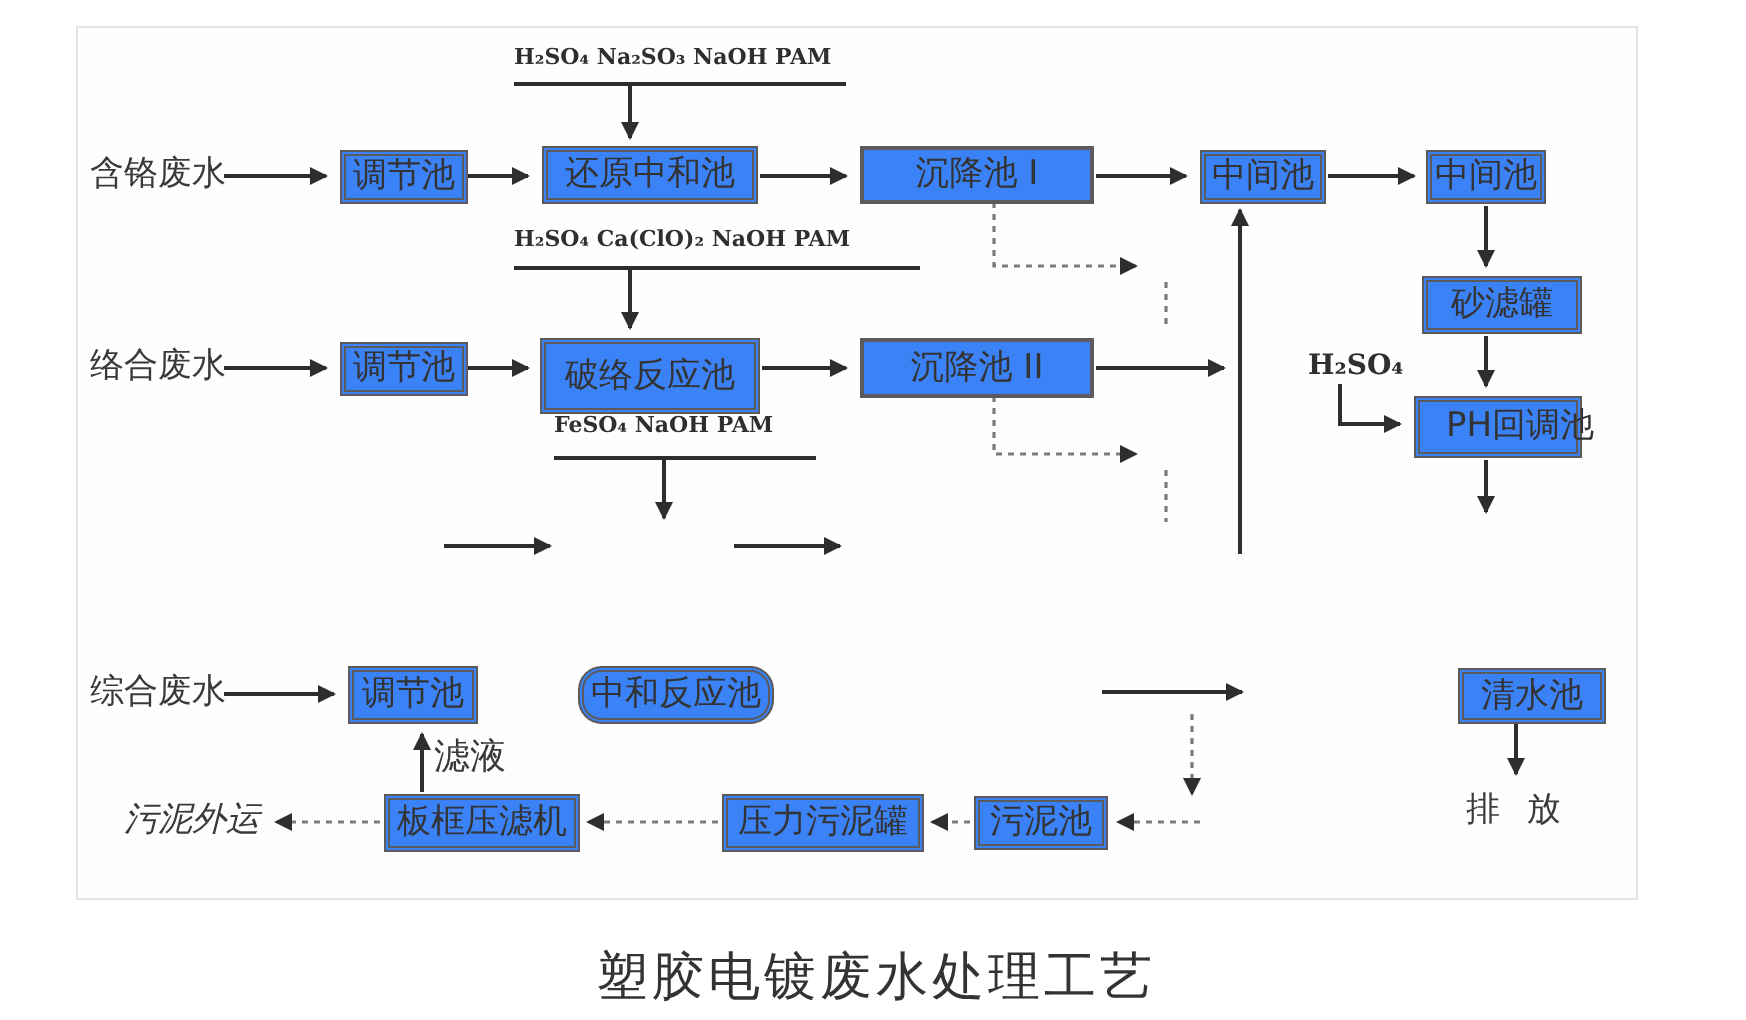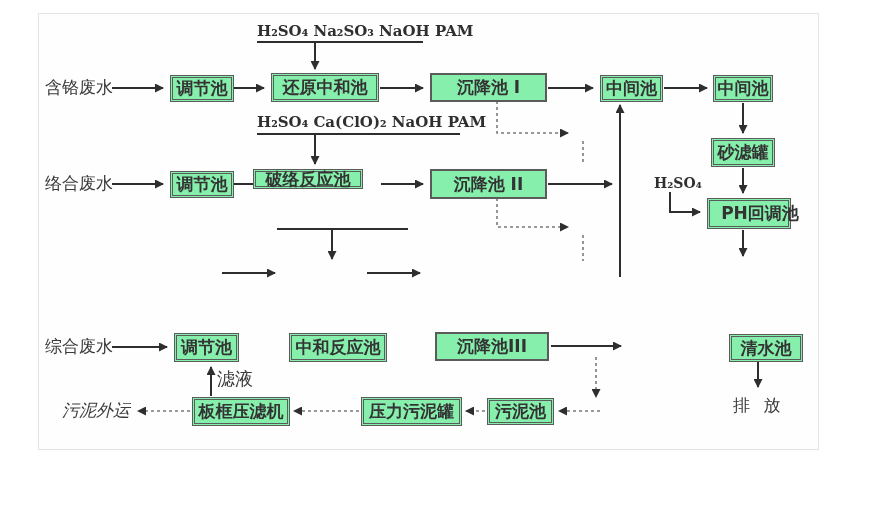--- a/index.html
+++ b/index.html
@@ -1,27 +1,27 @@
 <!DOCTYPE html>
 <html><head>
 <meta charset="utf-8">
 <style>
   html,body{margin:0;padding:0;background:#fff;}
   #stage{position:relative;width:873px;height:510px;background:#ffffff;
          font-family:"DejaVu Sans","Liberation Sans",sans-serif;color:#3a3a3a;overflow:hidden;}
   #frame{position:absolute;left:38px;top:13px;width:779px;height:435px;
          border:1px solid #e4e4e4;background:#fefefe;}
   svg.lines{position:absolute;left:0;top:0;width:873px;height:510px;pointer-events:none;}
-  .box{position:absolute;box-sizing:border-box;background:#86efac;border:3px double #5b5b5b;
+  .box{position:absolute;box-sizing:border-box;background:#3b82f6;border:3px double #5b5b5b;
        display:flex;align-items:center;justify-content:center;
-       font-size:17px;line-height:1;color:#333;white-space:nowrap;z-index:2;font-weight:bold;}
+       font-size:17px;line-height:1;color:#333;white-space:nowrap;z-index:2;}
   .box.single{border:2px solid #5b5b5b;}
   .lbl{position:absolute;font-size:17px;line-height:1;color:#3a3a3a;white-space:nowrap;z-index:2;}
   .reagent{position:absolute;font-family:"DejaVu Serif","Liberation Serif",serif;
-           font-weight:600;font-size:15px;color:#2f2f2f;white-space:nowrap;z-index:2;}
+           font-weight:600;font-size:11px;color:#2f2f2f;white-space:nowrap;z-index:2;}
   #caption{position:absolute;left:38px;top:471px;width:800px;text-align:center;
            font-size:26px;color:#333;letter-spacing:2px;z-index:2;}
 </style>
 </head>
 <body>
 
 <div id="stage">
   <div id="frame"></div>
 
   <svg class="lines" viewBox="0 0 873 510">
@@ -77,40 +77,41 @@
     <path d="M359,411 L294,411" stroke="#7a7a7a" stroke-width="1.6" stroke-dasharray="3 3" fill="none" marker-end="url(#ah)"></path>
     <path d="M190,411 L138,411" stroke="#7a7a7a" stroke-width="1.6" stroke-dasharray="3 3" fill="none" marker-end="url(#ah)"></path>
   </svg>
 
   <div class="lbl" style="left:45px;top:79px;">含铬废水</div>
   <div class="lbl" style="left:45px;top:175px;">络合废水</div>
   <div class="lbl" style="left:45px;top:338px;">综合废水</div>
 
   <div class="reagent" style="left:257px;top:22px;">H₂SO₄ Na₂SO₃ NaOH PAM</div>
   <div class="reagent" style="left:257px;top:113px;">H₂SO₄ Ca(ClO)₂ NaOH PAM</div>
+  <div class="reagent" style="left:277px;top:206px;">FeSO₄ NaOH PAM</div>
   <div class="reagent" style="left:654px;top:175px;font-size:14px;">H₂SO₄</div>
 
   <div class="box" style="left:170px;top:75px;width:64px;height:27px;">调节池</div>
   <div class="box" style="left:271px;top:73px;width:108px;height:29px;">还原中和池</div>
   <div class="box single" style="left:430px;top:73px;width:117px;height:29px;">沉降池 I</div>
   <div class="box" style="left:600px;top:75px;width:63px;height:27px;">中间池</div>
   <div class="box" style="left:713px;top:75px;width:60px;height:27px;">中间池</div>
 
   <div class="box" style="left:170px;top:171px;width:64px;height:27px;">调节池</div>
-  <div class="box" style="left:253px;top:169px;width:110px;height:20px;text-align:right;">破络反应池</div>
+  <div class="box" style="left:270px;top:169px;width:110px;height:38px;text-align:right;">破络反应池</div>
   <div class="box single" style="left:430px;top:169px;width:117px;height:30px;">沉降池 II</div>
 
-  <div class="box" style="left:711px;top:138px;width:64px;height:29px;">砂滤罐</div>
+  <div class="box" style="left:711px;top:138px;width:80px;height:29px;">砂滤罐</div>
   <div class="box" style="left:707px;top:198px;width:84px;height:31px;padding-left:22px;">PH回调池</div>
   <div class="box" style="left:729px;top:334px;width:74px;height:28px;">清水池</div>
   <div class="lbl" style="left:733px;top:397px;letter-spacing:4px;">排 放</div>
 
   <div class="box" style="left:174px;top:333px;width:65px;height:29px;">调节池</div>
-  <div class="box" style="left:289px;top:333px;width:98px;height:29px;">中和反应池</div>
-  <div class="box single" style="left:435px;top:332px;width:114px;height:29px;">沉降池III</div>
+  <div class="box" style="left:289px;top:333px;width:98px;height:29px;border-radius:12px;">中和反应池</div>
 
   <div class="lbl" style="left:62px;top:402px;font-style:italic;">污泥外运</div>
   <div class="box" style="left:192px;top:397px;width:98px;height:29px;">板框压滤机</div>
   <div class="box" style="left:361px;top:397px;width:101px;height:29px;">压力污泥罐</div>
   <div class="box" style="left:487px;top:398px;width:67px;height:27px;">污泥池</div>
   <div class="lbl" style="left:217px;top:370px;font-size:18px;">滤液</div>
 
+  <div id="caption">塑胶电镀废水处理工艺</div>
 </div>
 
 </body></html>

